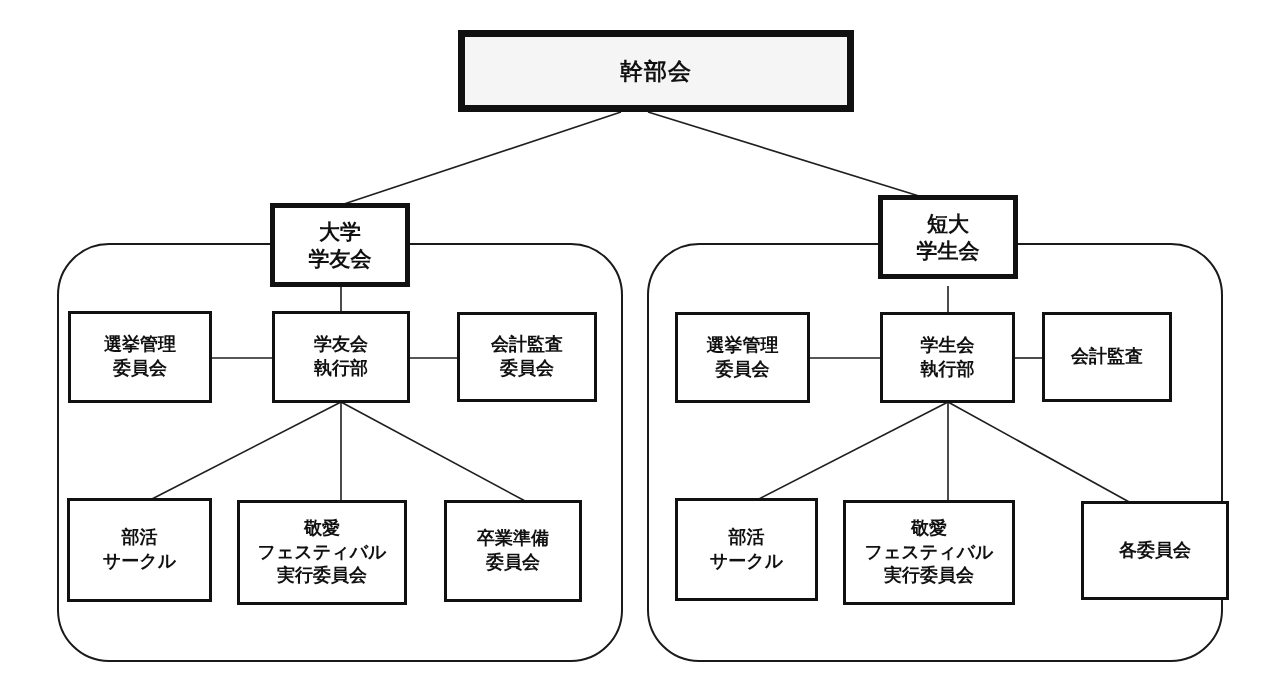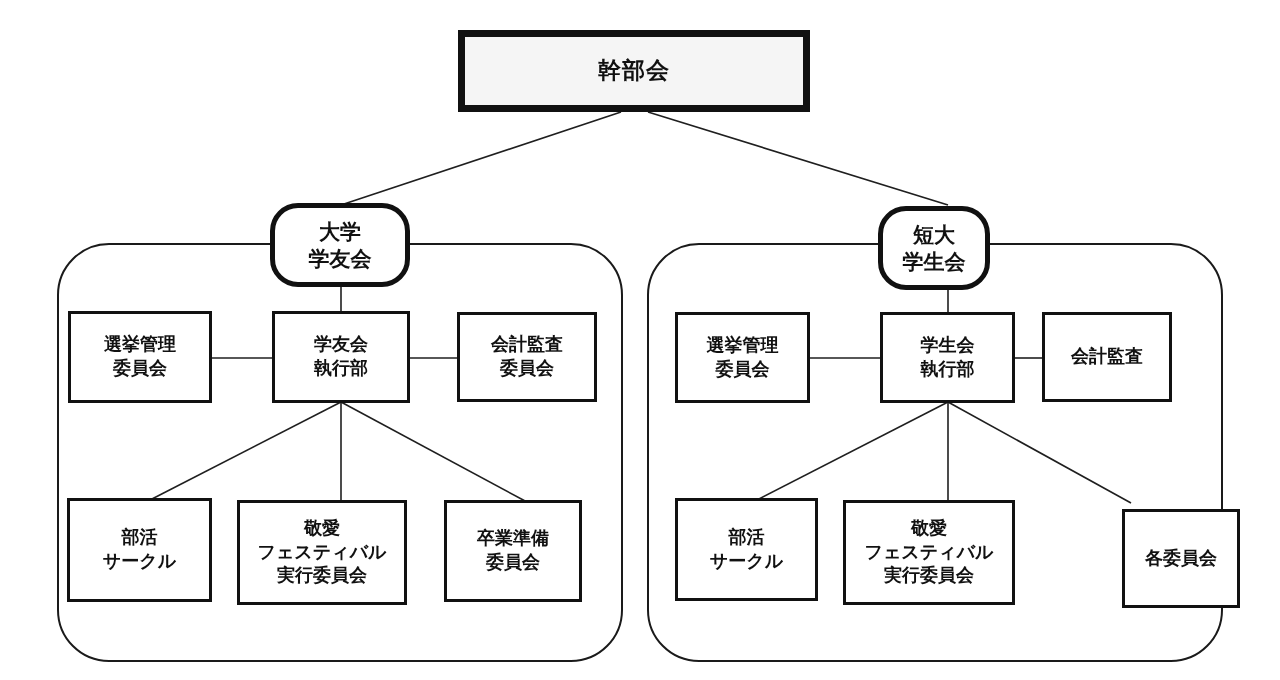--- a/index.html
+++ b/index.html
@@ -49,21 +49,20 @@
     border-width: 7px;
     background: #f5f5f5;
     font-size: 23px;
     letter-spacing: 1px;
   }
   .node-branch {
     border-width: 5px;
     font-size: 21px;
     line-height: 1.3;
     z-index: 3;
-    border-radius: 28px;
   }
   .node-inner { z-index: 3; }
 </style>
 </head>
 <body>
 
 <div class="canvas">
 
   <div class="group" style="left:57px; top:243px; width:566px; height:419px;"></div>
   <div class="group" style="left:647px; top:243px; width:576px; height:419px;"></div>
@@ -86,25 +85,25 @@
       <line x1="341" y1="402" x2="150" y2="500"></line>
       <line x1="341" y1="402" x2="341" y2="502"></line>
       <line x1="341" y1="402" x2="527" y2="502"></line>
 
       <line x1="948" y1="402" x2="757" y2="500"></line>
       <line x1="948" y1="402" x2="948" y2="502"></line>
       <line x1="948" y1="402" x2="1131" y2="503"></line>
     </g>
   </svg>
 
-  <div class="node node-root" style="left:458px; top:30px; width:352px; height:82px;font-family:Liberation Serif, serif;">幹部会</div>
+  <div class="node node-root" style="left:458px; top:30px; width:396px; height:82px;">幹部会</div>
 
   <div class="node node-branch" style="left:270px; top:203px; width:140px; height:84px;">大学
 学友会</div>
-  <div class="node node-branch" style="left:878px; top:206px; width:112px; height:84px;">短大
+  <div class="node node-branch" style="left:878px; top:195px; width:140px; height:84px;">短大
 学生会</div>
 
   <div class="node node-inner" style="left:68px; top:311px; width:144px; height:92px;">選挙管理
 委員会</div>
   <div class="node node-inner" style="left:272px; top:311px; width:138px; height:92px;">学友会
 執行部</div>
   <div class="node node-inner" style="left:457px; top:312px; width:140px; height:90px;">会計監査
 委員会</div>
 
   <div class="node node-inner" style="left:67px; top:498px; width:145px; height:104px;">部活
@@ -119,15 +118,15 @@
 委員会</div>
   <div class="node node-inner" style="left:880px; top:312px; width:135px; height:91px;">学生会
 執行部</div>
   <div class="node node-inner" style="left:1042px; top:312px; width:130px; height:90px;">会計監査</div>
 
   <div class="node node-inner" style="left:675px; top:498px; width:143px; height:103px;">部活
 サークル</div>
   <div class="node node-inner" style="left:843px; top:500px; width:172px; height:105px;">敬愛
 フェスティバル
 実行委員会</div>
-  <div class="node node-inner" style="left:1122px; top:501px; width:118px; height:99px;margin-top:8px;">各委員会</div>
+  <div class="node node-inner" style="left:1081px; top:501px; width:148px; height:99px;">各委員会</div>
 
 </div>
 
 </body></html>

